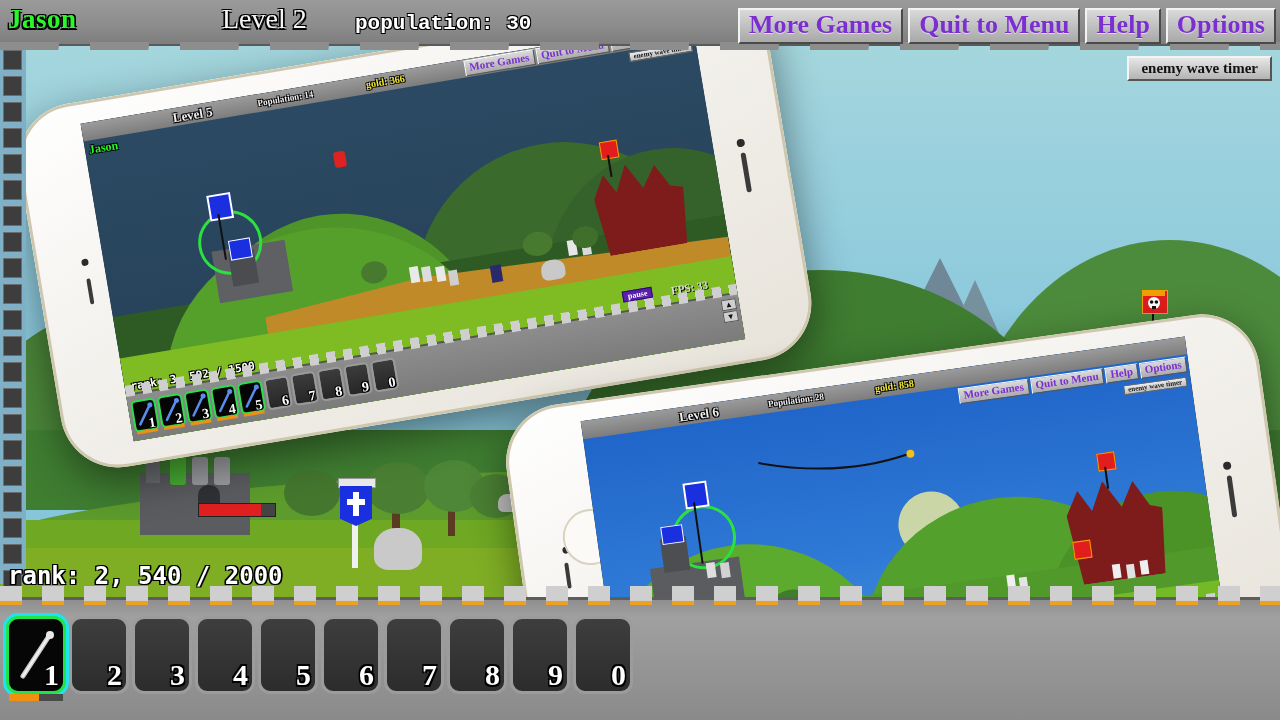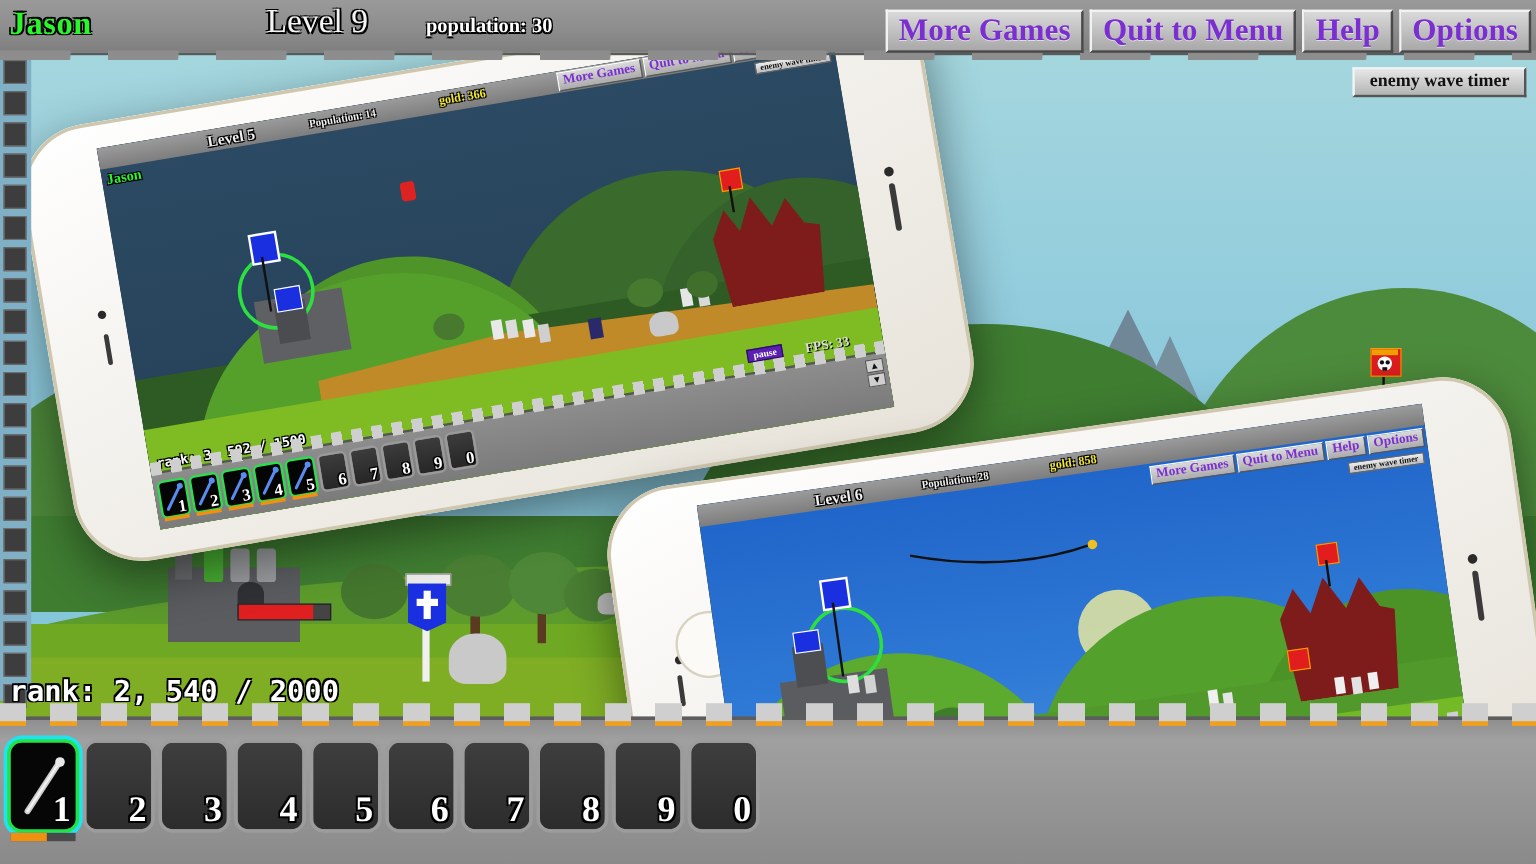--- a/index.html
+++ b/index.html
@@ -22,22 +22,22 @@
       border-bottom:2px solid #5a5a5a;z-index:40;}
   #mainTop .wob{position:absolute;left:0;bottom:-6px;width:100%;height:8px;
       background:radial-gradient(circle at 10% 0,#8d8d8d 60%,transparent 61%) repeat-x;
       background-size:90px 16px;}
   .hud-name{position:absolute;left:8px;top:4px;font-family:"Liberation Serif",serif;
       font-size:27px;font-weight:bold;color:#2bf52b;letter-spacing:.5px;
       text-shadow:-1.5px -1.5px 0 #000,1.5px -1.5px 0 #000,-1.5px 1.5px 0 #000,1.5px 1.5px 0 #000;}
   .hud-level{position:absolute;left:222px;top:3px;font-family:"Liberation Serif",serif;
       font-size:28px;color:#f4f4f4;
       text-shadow:-1.5px -1.5px 0 #000,1.5px -1.5px 0 #000,-1.5px 1.5px 0 #000,1.5px 1.5px 0 #000;}
-  .hud-pop{position:absolute;left:355px;top:12px;font-family:Liberation Serif, serif;
-      font-weight:bold;font-size:17px;color:#fff;
+  .hud-pop{position:absolute;left:355px;top:12px;font-family:Liberation Mono, monospace;
+      font-weight:bold;font-size:21px;color:#fff;
       text-shadow:-1px -1px 0 #000,1px -1px 0 #000,-1px 1px 0 #000,1px 1px 0 #000;}
 
   
   .menubar{position:absolute;top:8px;right:4px;display:flex;gap:5px;z-index:45;}
   .mbtn{font-family:"Liberation Serif",serif;font-weight:bold;color:#7b2fd0;
       background:linear-gradient(180deg,#d9d9d9,#a8a8a8);
       border:2px solid;border-color:#f2f2f2 #4a4a4a #4a4a4a #f2f2f2;
       padding:1px 9px 3px;font-size:26px;line-height:1.08;white-space:nowrap;
       text-shadow:0 1px 0 rgba(255,255,255,.55);}
   .wavetimer{position:absolute;top:56px;right:8px;
@@ -227,21 +227,21 @@
         <i></i>
         <i></i>
     </div>
 
     <div class="rank" id="mainRank">rank: 2,  540 / 2000</div>
     <div class="mainFPS" style="right:22px;bottom:86px;">33</div>
 
     <div id="mainTop">
       <div class="wob"></div>
       <div class="hud-name">Jason</div>
-      <div class="hud-level">Level 9</div>
+      <div class="hud-level">Level 2</div>
       <div class="hud-pop">population: 30</div>
     </div>
 
     <div class="menubar">
       <div class="mbtn">More Games</div>
       <div class="mbtn">Quit to Menu</div>
       <div class="mbtn">Help</div>
       <div class="mbtn">Options</div>
     </div>
     <div class="wavetimer">enemy wave timer</div>

